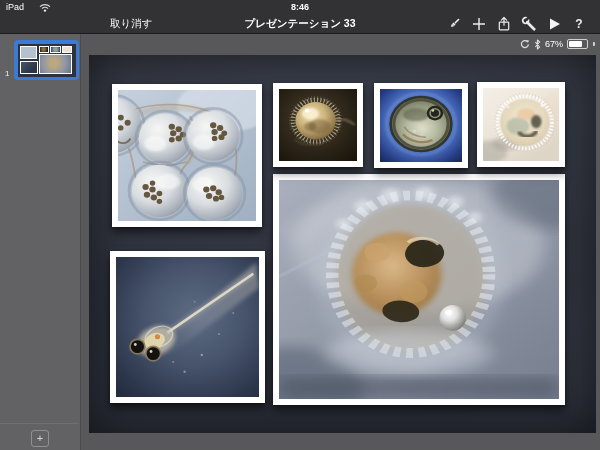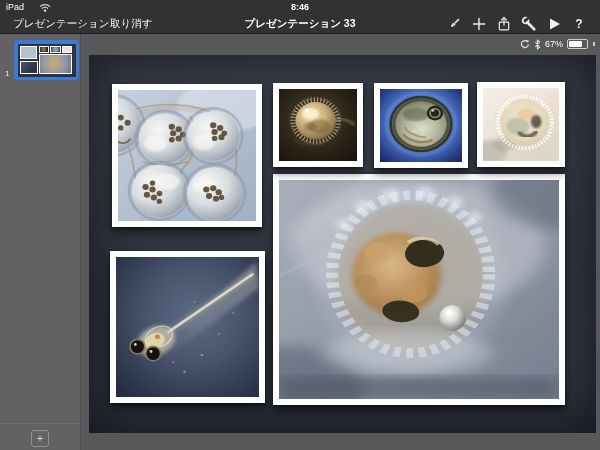--- a/index.html
+++ b/index.html
@@ -73,21 +73,20 @@
         </svg>
         <span>67%</span>
         <span class="battery">
           <span class="battery-fill" style="width: 67%;"></span>
         </span>
         <span class="battery-nub"></span>
       </div>
     </div>
 
     <div class="toolbar-row">
-      <span class="tb-btn" style="left:13px;">プレゼンテーション</span>
       <span class="tb-btn" style="left:110px;">取り消す</span>
       <span class="tb-title">プレゼンテーション 33</span>
       <div class="tb-icons">
         <span class="tb-icon">
           <svg width="16" height="16" viewBox="0 0 16 16">
             <g transform="rotate(45 8 8)" stroke="none" fill="#ececec">
               <rect x="7.2" y="0.8" width="1.7" height="6.2" rx="0.8"></rect>
               <rect x="6.6" y="7.3" width="2.9" height="1.8"></rect>
               <path d="M6.4,9.3 Q8,14.4 9.7,9.3 Z"></path>
             </g>

